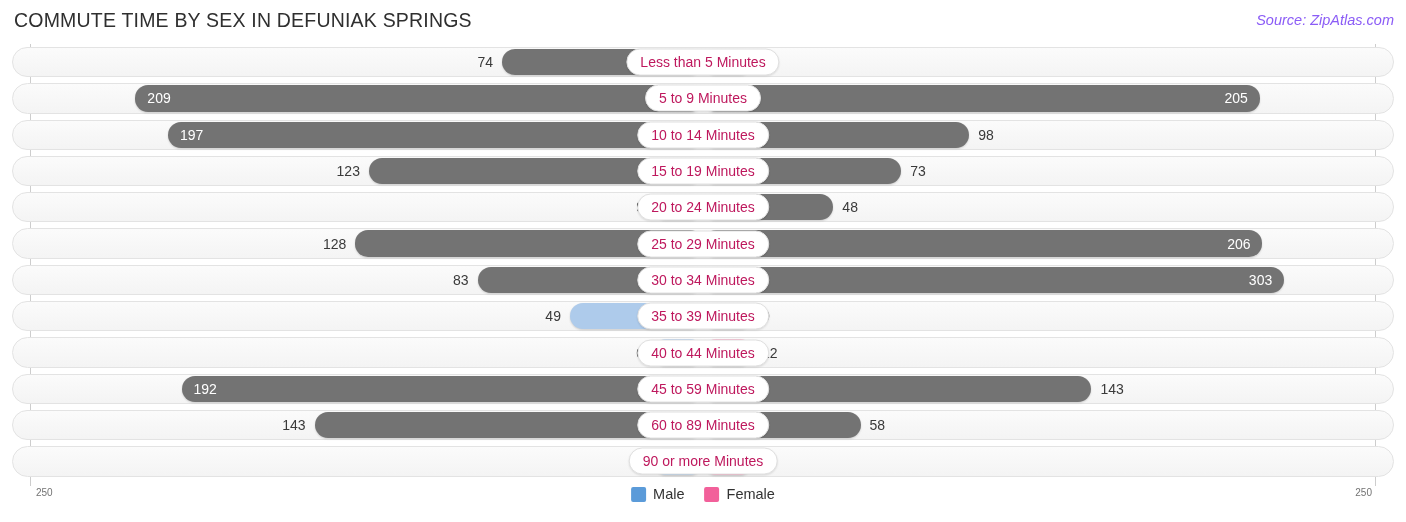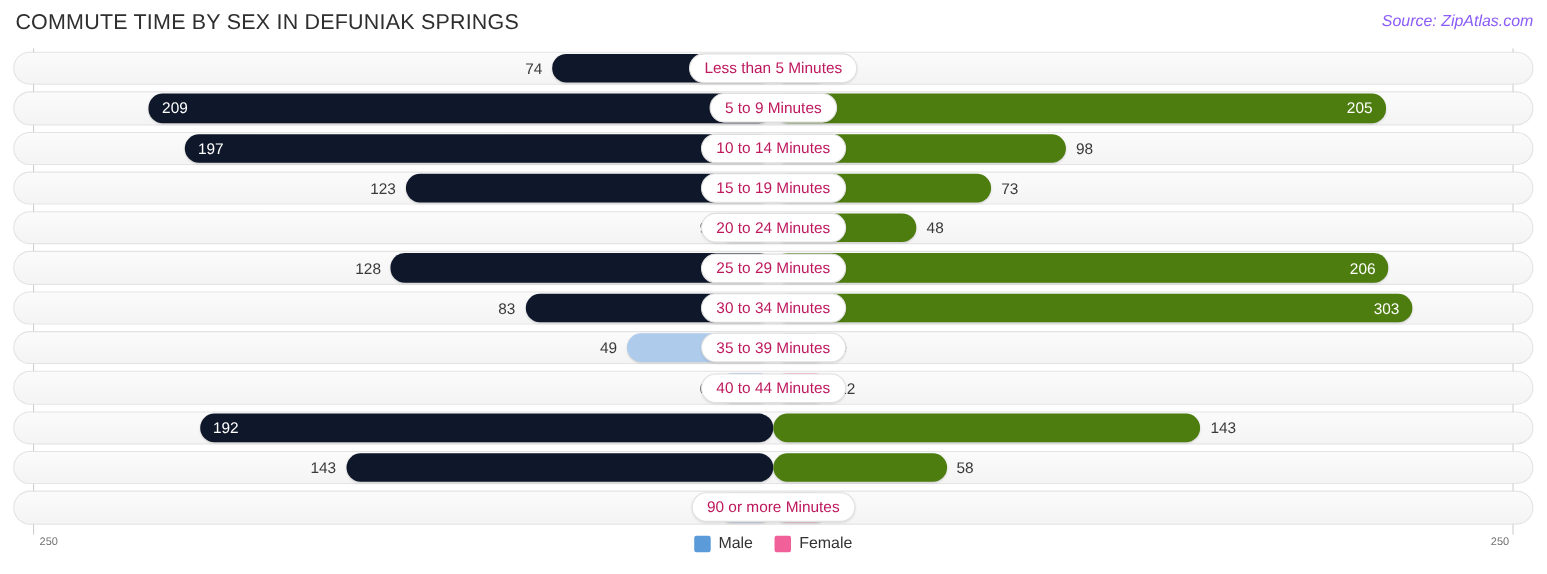--- a/index.html
+++ b/index.html
@@ -113,26 +113,26 @@
     height: 100%;
     border-radius: 13px;
     box-sizing: border-box;
     display: flex;
     align-items: center;
     position: relative;
     box-shadow: 0 1px 2px rgba(0,0,0,0.16);
   }
   .bar.male {
     justify-content: flex-start;
-    background: #0f172a;
+    background: #737373;
   }
   .bar.male.light { background: #aecbeb; }
   .bar.female {
     justify-content: flex-end;
-    background: #4d7c0f;
+    background: #737373;
   }
   .bar.female.light { background: #f8a8c4; }
 
   .val-in {
     font-size: 14px;
     color: #ffffff;
     white-space: nowrap;
   }
   .bar.male .val-in  { padding-left: 12px; }
   .bar.female .val-in { padding-right: 12px; }
@@ -338,31 +338,33 @@
           <div class="track"></div>
           <div class="half left">
             <div class="bar male" style="width: 521.472px;">
               <span class="val-in">192</span>
             </div>
           </div>
           <div class="half right">
             <div class="bar female" style="width: 388.388px;"></div>
             <span class="val-out">143</span>
           </div>
+          <div class="center-label">45 to 59 Minutes</div>
         </div>
         <div class="row">
           <div class="track"></div>
           <div class="half left">
             <span class="val-out">143</span>
             <div class="bar male" style="width: 388.388px;"></div>
           </div>
           <div class="half right">
             <div class="bar female" style="width: 157.528px;"></div>
             <span class="val-out">58</span>
           </div>
+          <div class="center-label">60 to 89 Minutes</div>
         </div>
         <div class="row">
           <div class="track"></div>
           <div class="half left">
             <span class="val-out">0</span>
             <div class="bar male light" style="width: 50px;"></div>
           </div>
           <div class="half right">
             <div class="bar female light" style="width: 50px;"></div>
             <span class="val-out">0</span>

